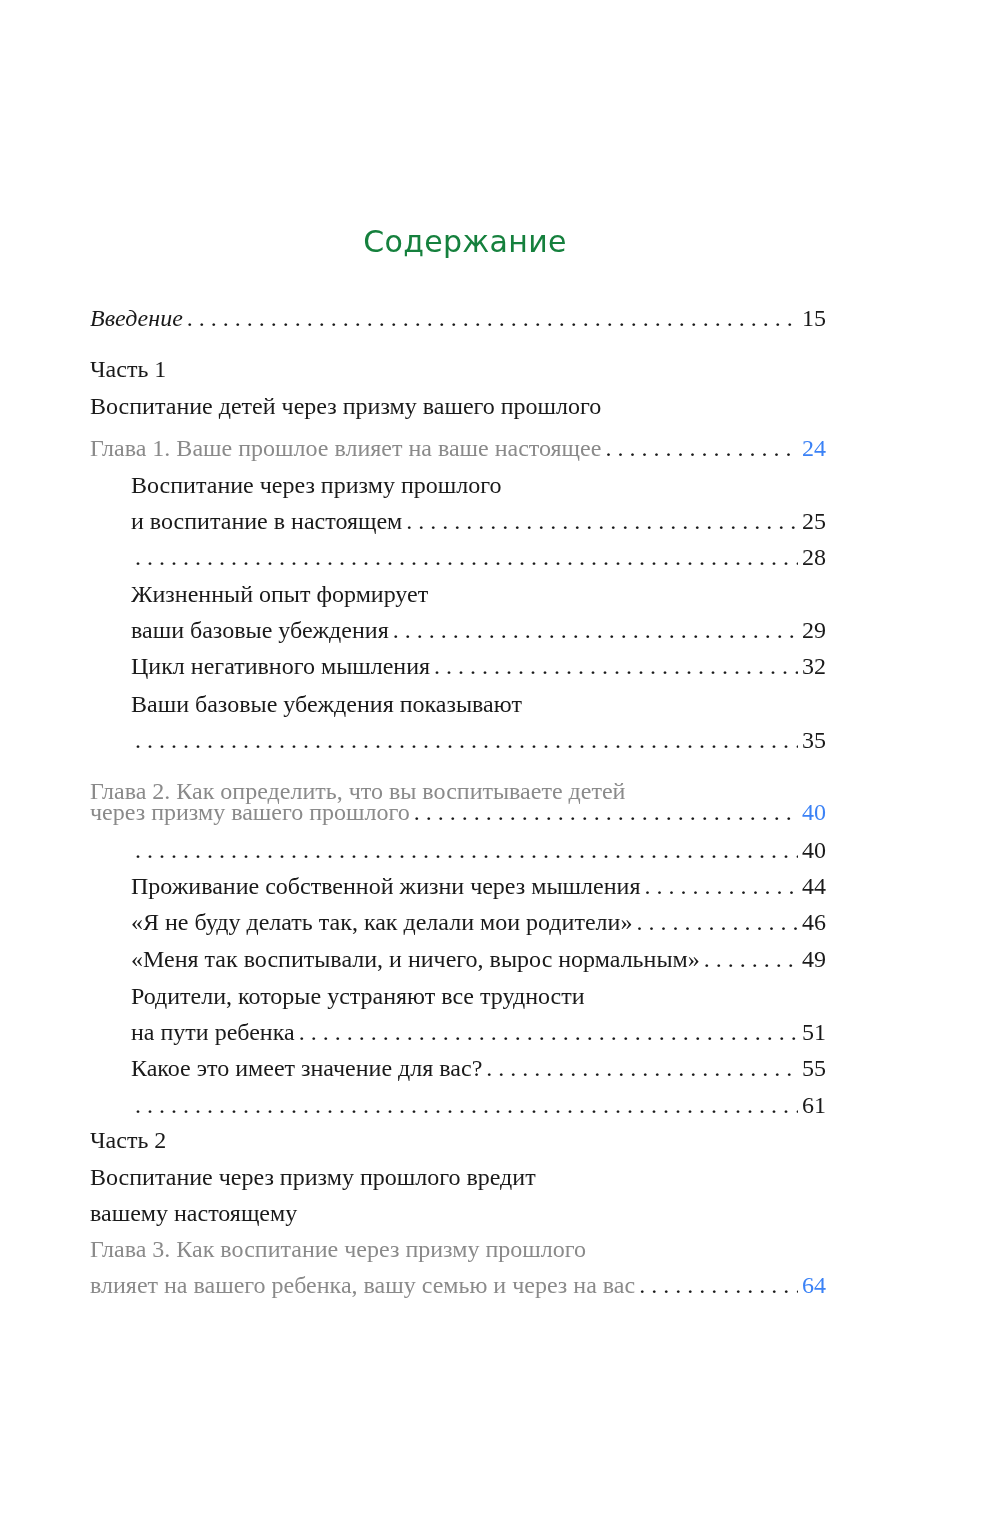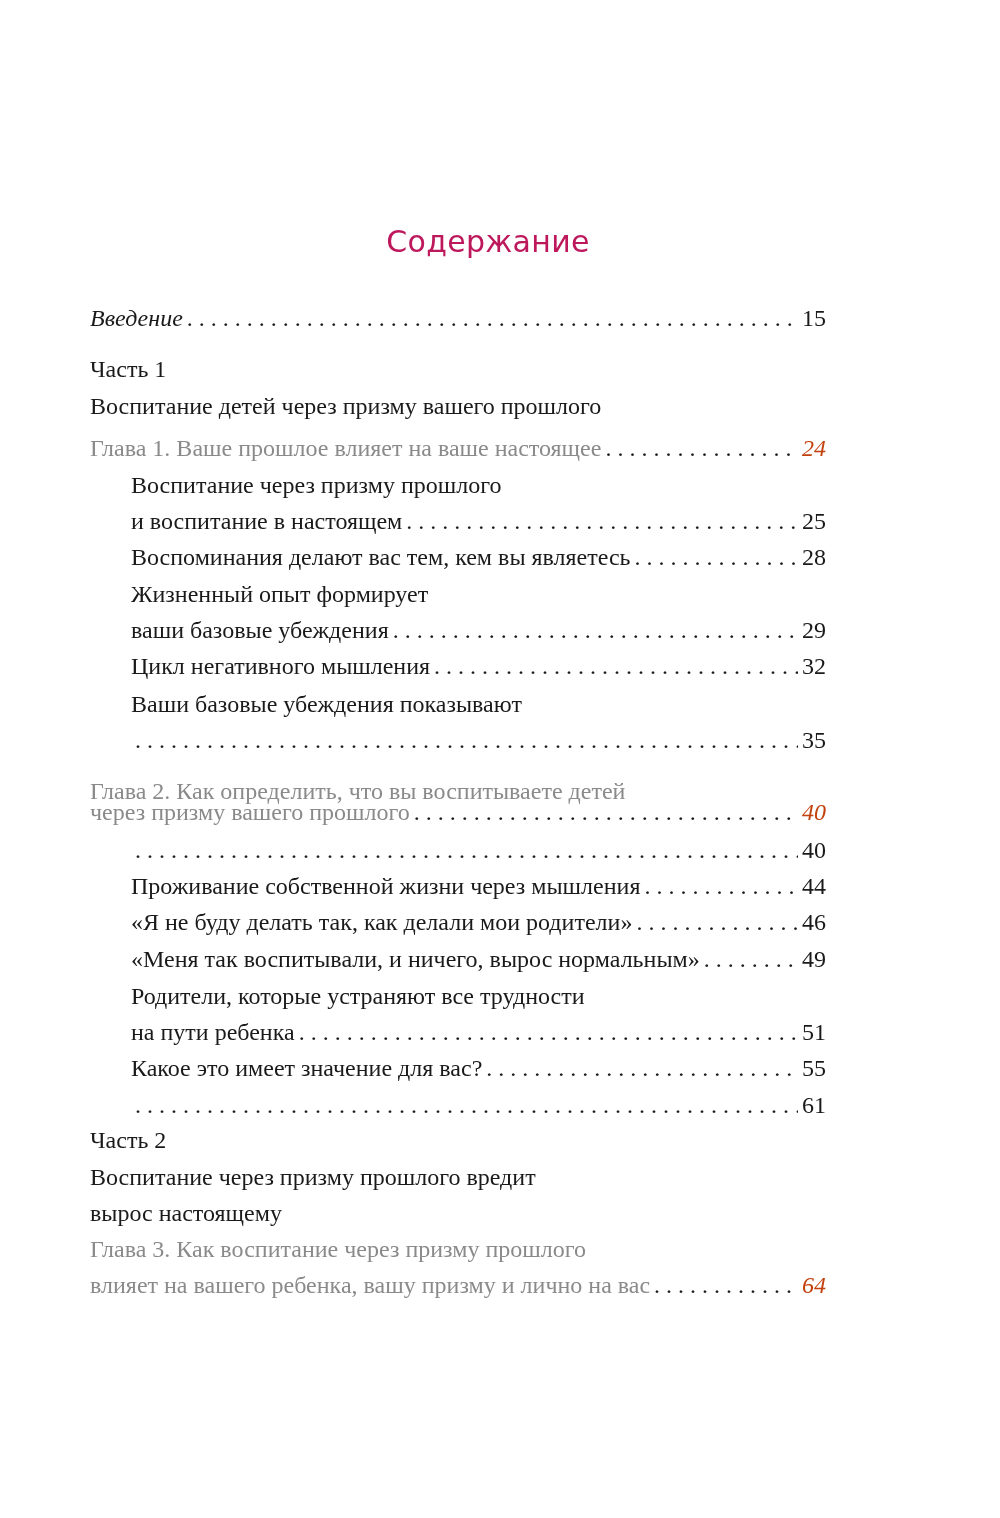--- a/index.html
+++ b/index.html
@@ -1,33 +1,33 @@
 <!DOCTYPE html>
 <html><head>
 <meta charset="utf-8">
 <style>
   html, body { margin: 0; padding: 0; background: #ffffff; }
   body { width: 1000px; height: 1518px; position: relative; overflow: hidden; }
   .page-title {
     position: absolute; left: 0; top: 224px; width: 930px;
     text-align: center;
     font-family: "DejaVu Sans", sans-serif;
-    font-size: 30px; color: #be185d; letter-spacing: 0.3px; padding-left: 23px;
+    font-size: 30px; color: #15803d; letter-spacing: 0.3px;
   }
   .toc { position: absolute; left: 90px; top: 300px; width: 736px; }
   .row {
     position: absolute; left: 0; right: 0; height: 36px;
     display: flex; align-items: flex-start;
     font-family: "Liberation Serif", serif;
     font-size: 24px; line-height: 36px; color: #1a1a1a;
     white-space: nowrap;
   }
   .row.indent { left: 41px; }
   .row.chapter { color: #8a8a8a; }
-  .row.chapter .page { color: #c2410c; font-style: italic; }
+  .row.chapter .page { color: #3b82f6; }
   .row.italic .text { font-style: italic; }
   .row.part { font-weight: normal; }
   .text { flex: 0 0 auto; }
   .dots {
     flex: 1 1 auto; overflow: hidden; margin: 0 4px;
     color: #1a1a1a; letter-spacing: 4px;
   }
   .dots::before {
     content: ". . . . . . . . . . . . . . . . . . . . . . . . . . . . . . . . . . . . . . . . . . . . . . . . . . . . . . . . . . . . . . . . . . . . . . . . . . . . . . . . . . . . . . . . . . . . . . . . . . . . . . . . . . . . . . . . . . . . . . . . . . . . . . . . . . . . . . . . . . . . . . . . . . . . . . . . . . . . . . . . . . . . . . . . . . . . . . . . . . . . . . . . . . . . . . . . .";
     letter-spacing: 0px;
@@ -63,21 +63,20 @@
   <div class="row indent" style="top:167px">
     <span class="text">Воспитание через призму прошлого</span>
   </div>
   <div class="row indent" style="top:203px">
     <span class="text">и воспитание в настоящем</span>
     <span class="dots"></span>
     <span class="page">25</span>
   </div>
 
   <div class="row indent" style="top:239px">
-    <span class="text">Воспоминания делают вас тем, кем вы являетесь</span>
     <span class="dots"></span>
     <span class="page">28</span>
   </div>
 
   <div class="row indent" style="top:276px">
     <span class="text">Жизненный опыт формирует</span>
   </div>
   <div class="row indent" style="top:312px">
     <span class="text">ваши базовые убеждения</span>
     <span class="dots"></span>
@@ -146,25 +145,25 @@
     <span class="page">61</span>
   </div>
 
   <div class="row part" style="top:822px">
     <span class="text">Часть 2</span>
   </div>
   <div class="row part" style="top:859px">
     <span class="text">Воспитание через призму прошлого вредит</span>
   </div>
   <div class="row part" style="top:895px">
-    <span class="text">вырос настоящему</span>
+    <span class="text">вашему настоящему</span>
   </div>
 
   <div class="row chapter" style="top:931px">
     <span class="text">Глава 3. Как воспитание через призму прошлого</span>
   </div>
   <div class="row chapter" style="top:967px">
-    <span class="text">влияет на вашего ребенка, вашу призму и лично на вас</span>
+    <span class="text">влияет на вашего ребенка, вашу семью и через на вас</span>
     <span class="dots"></span>
     <span class="page">64</span>
   </div>
 
 </div>
 
 </body></html>

